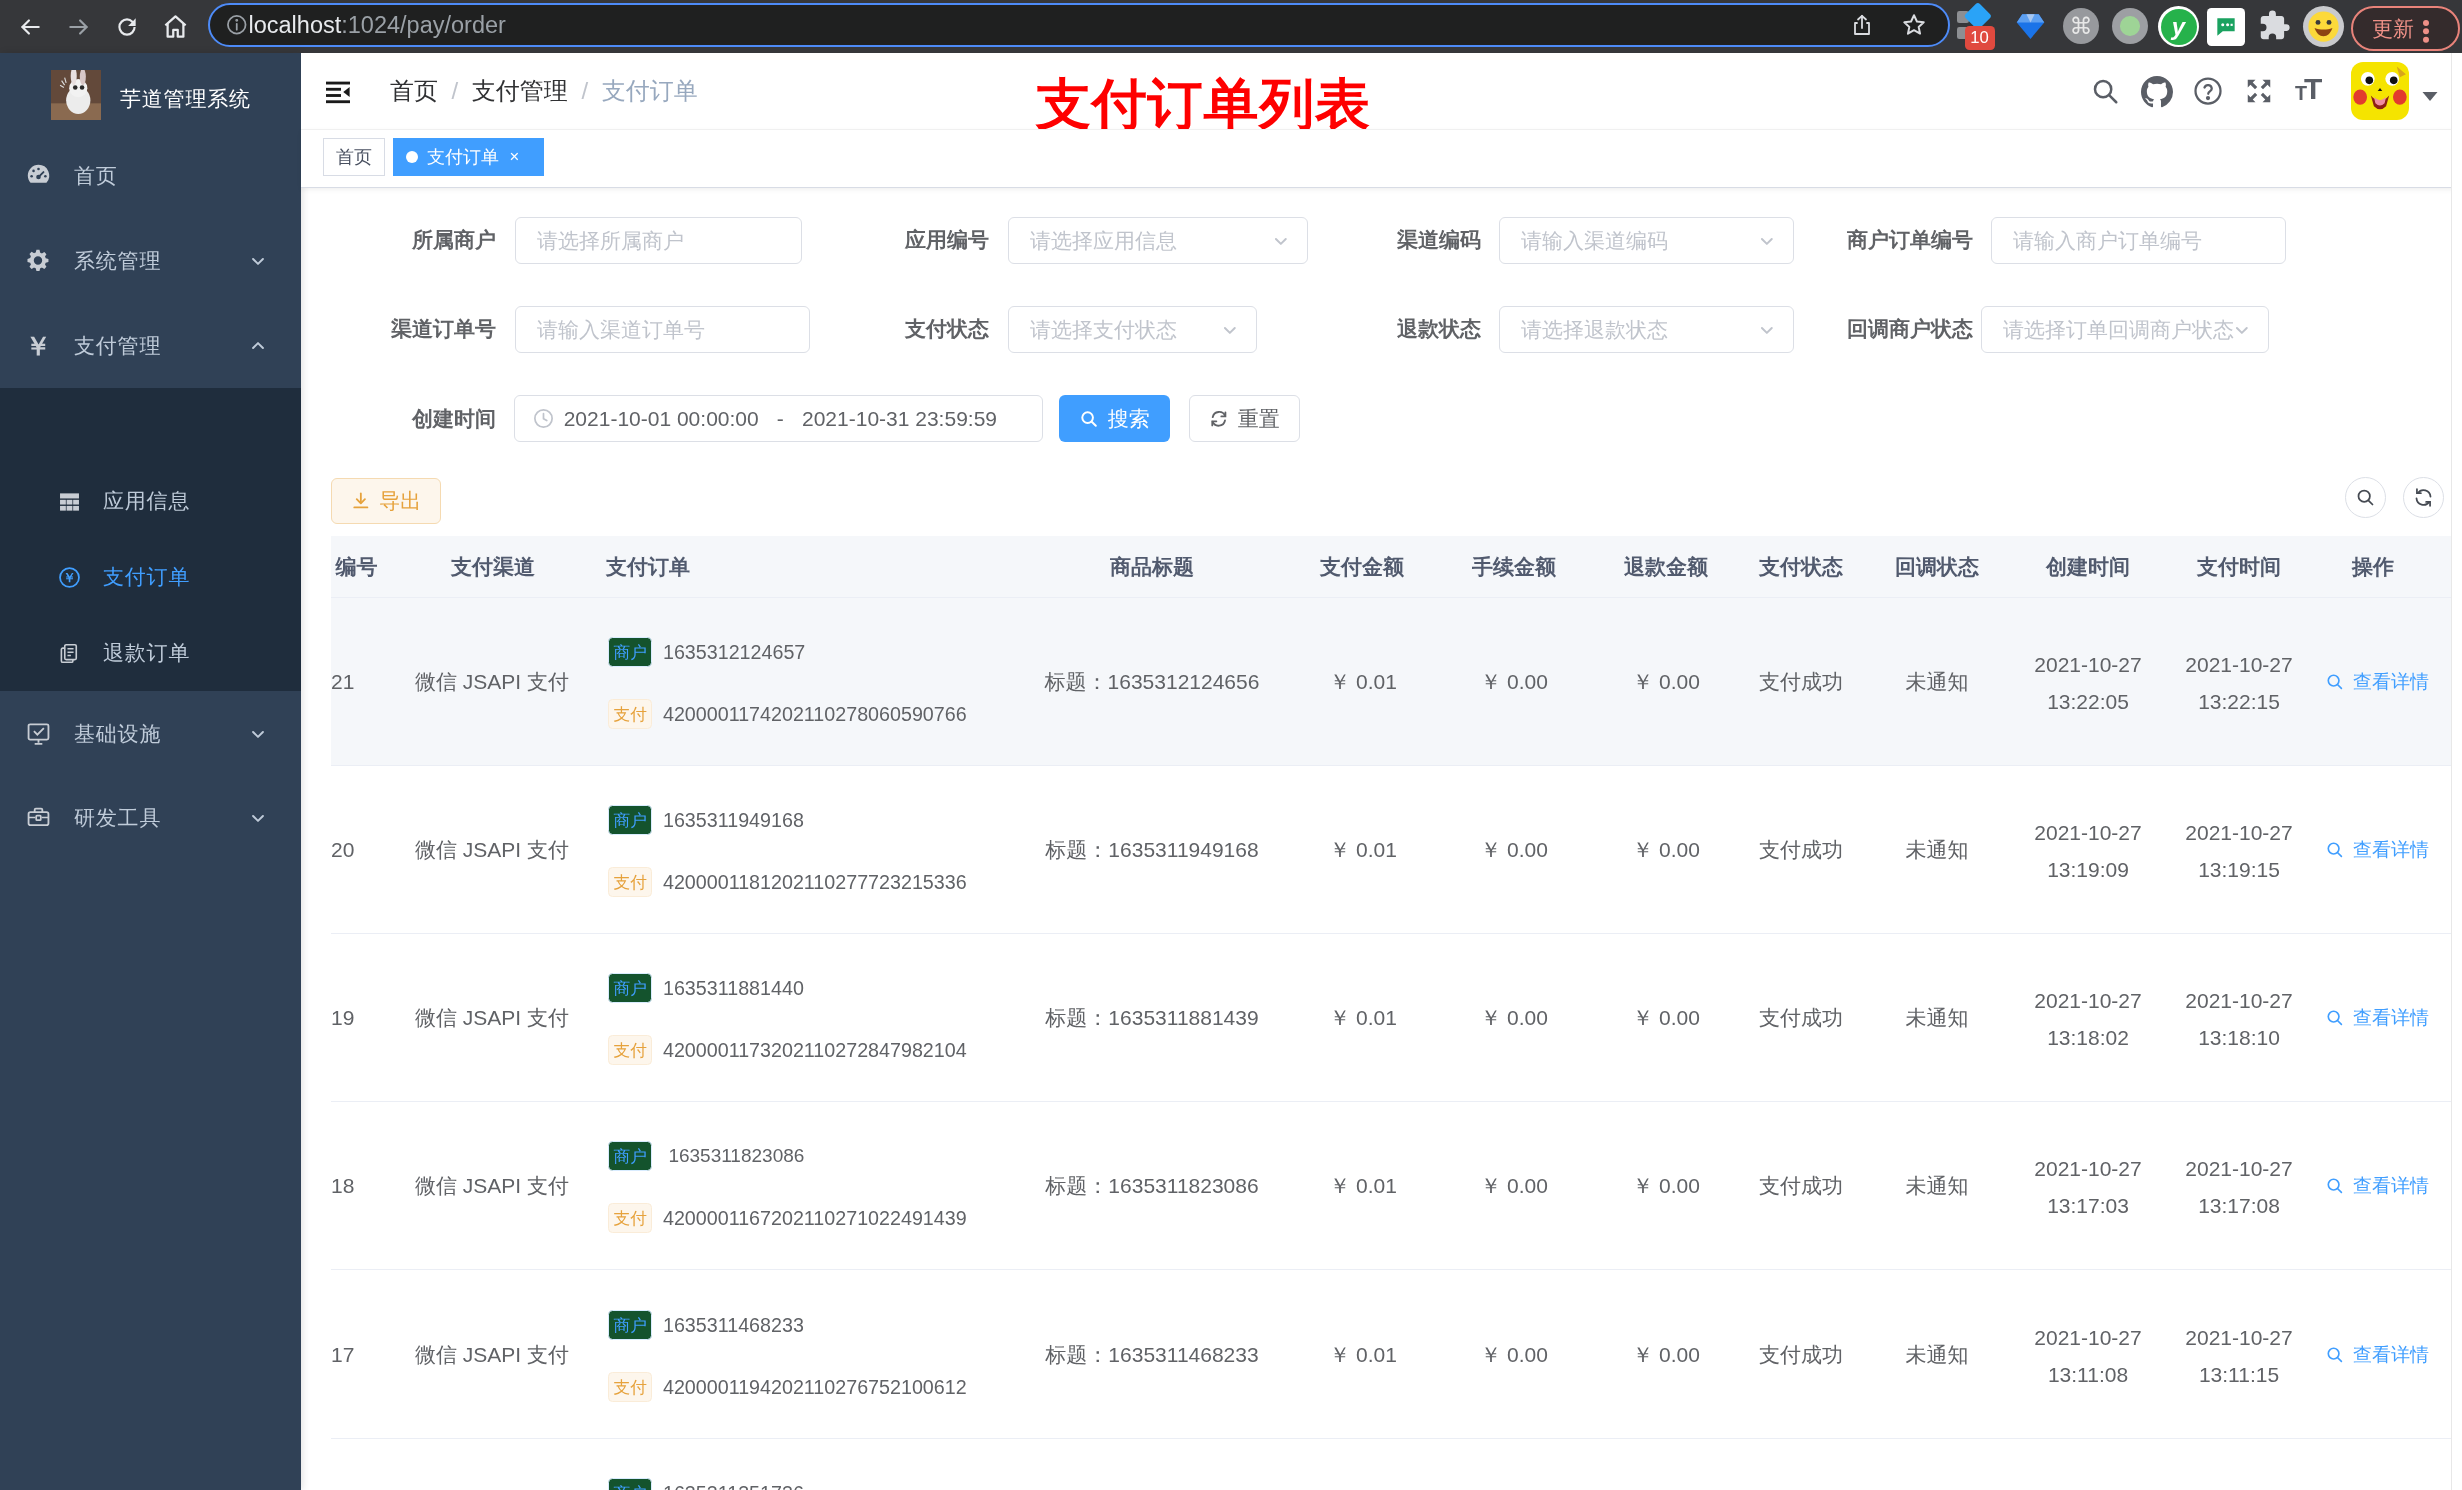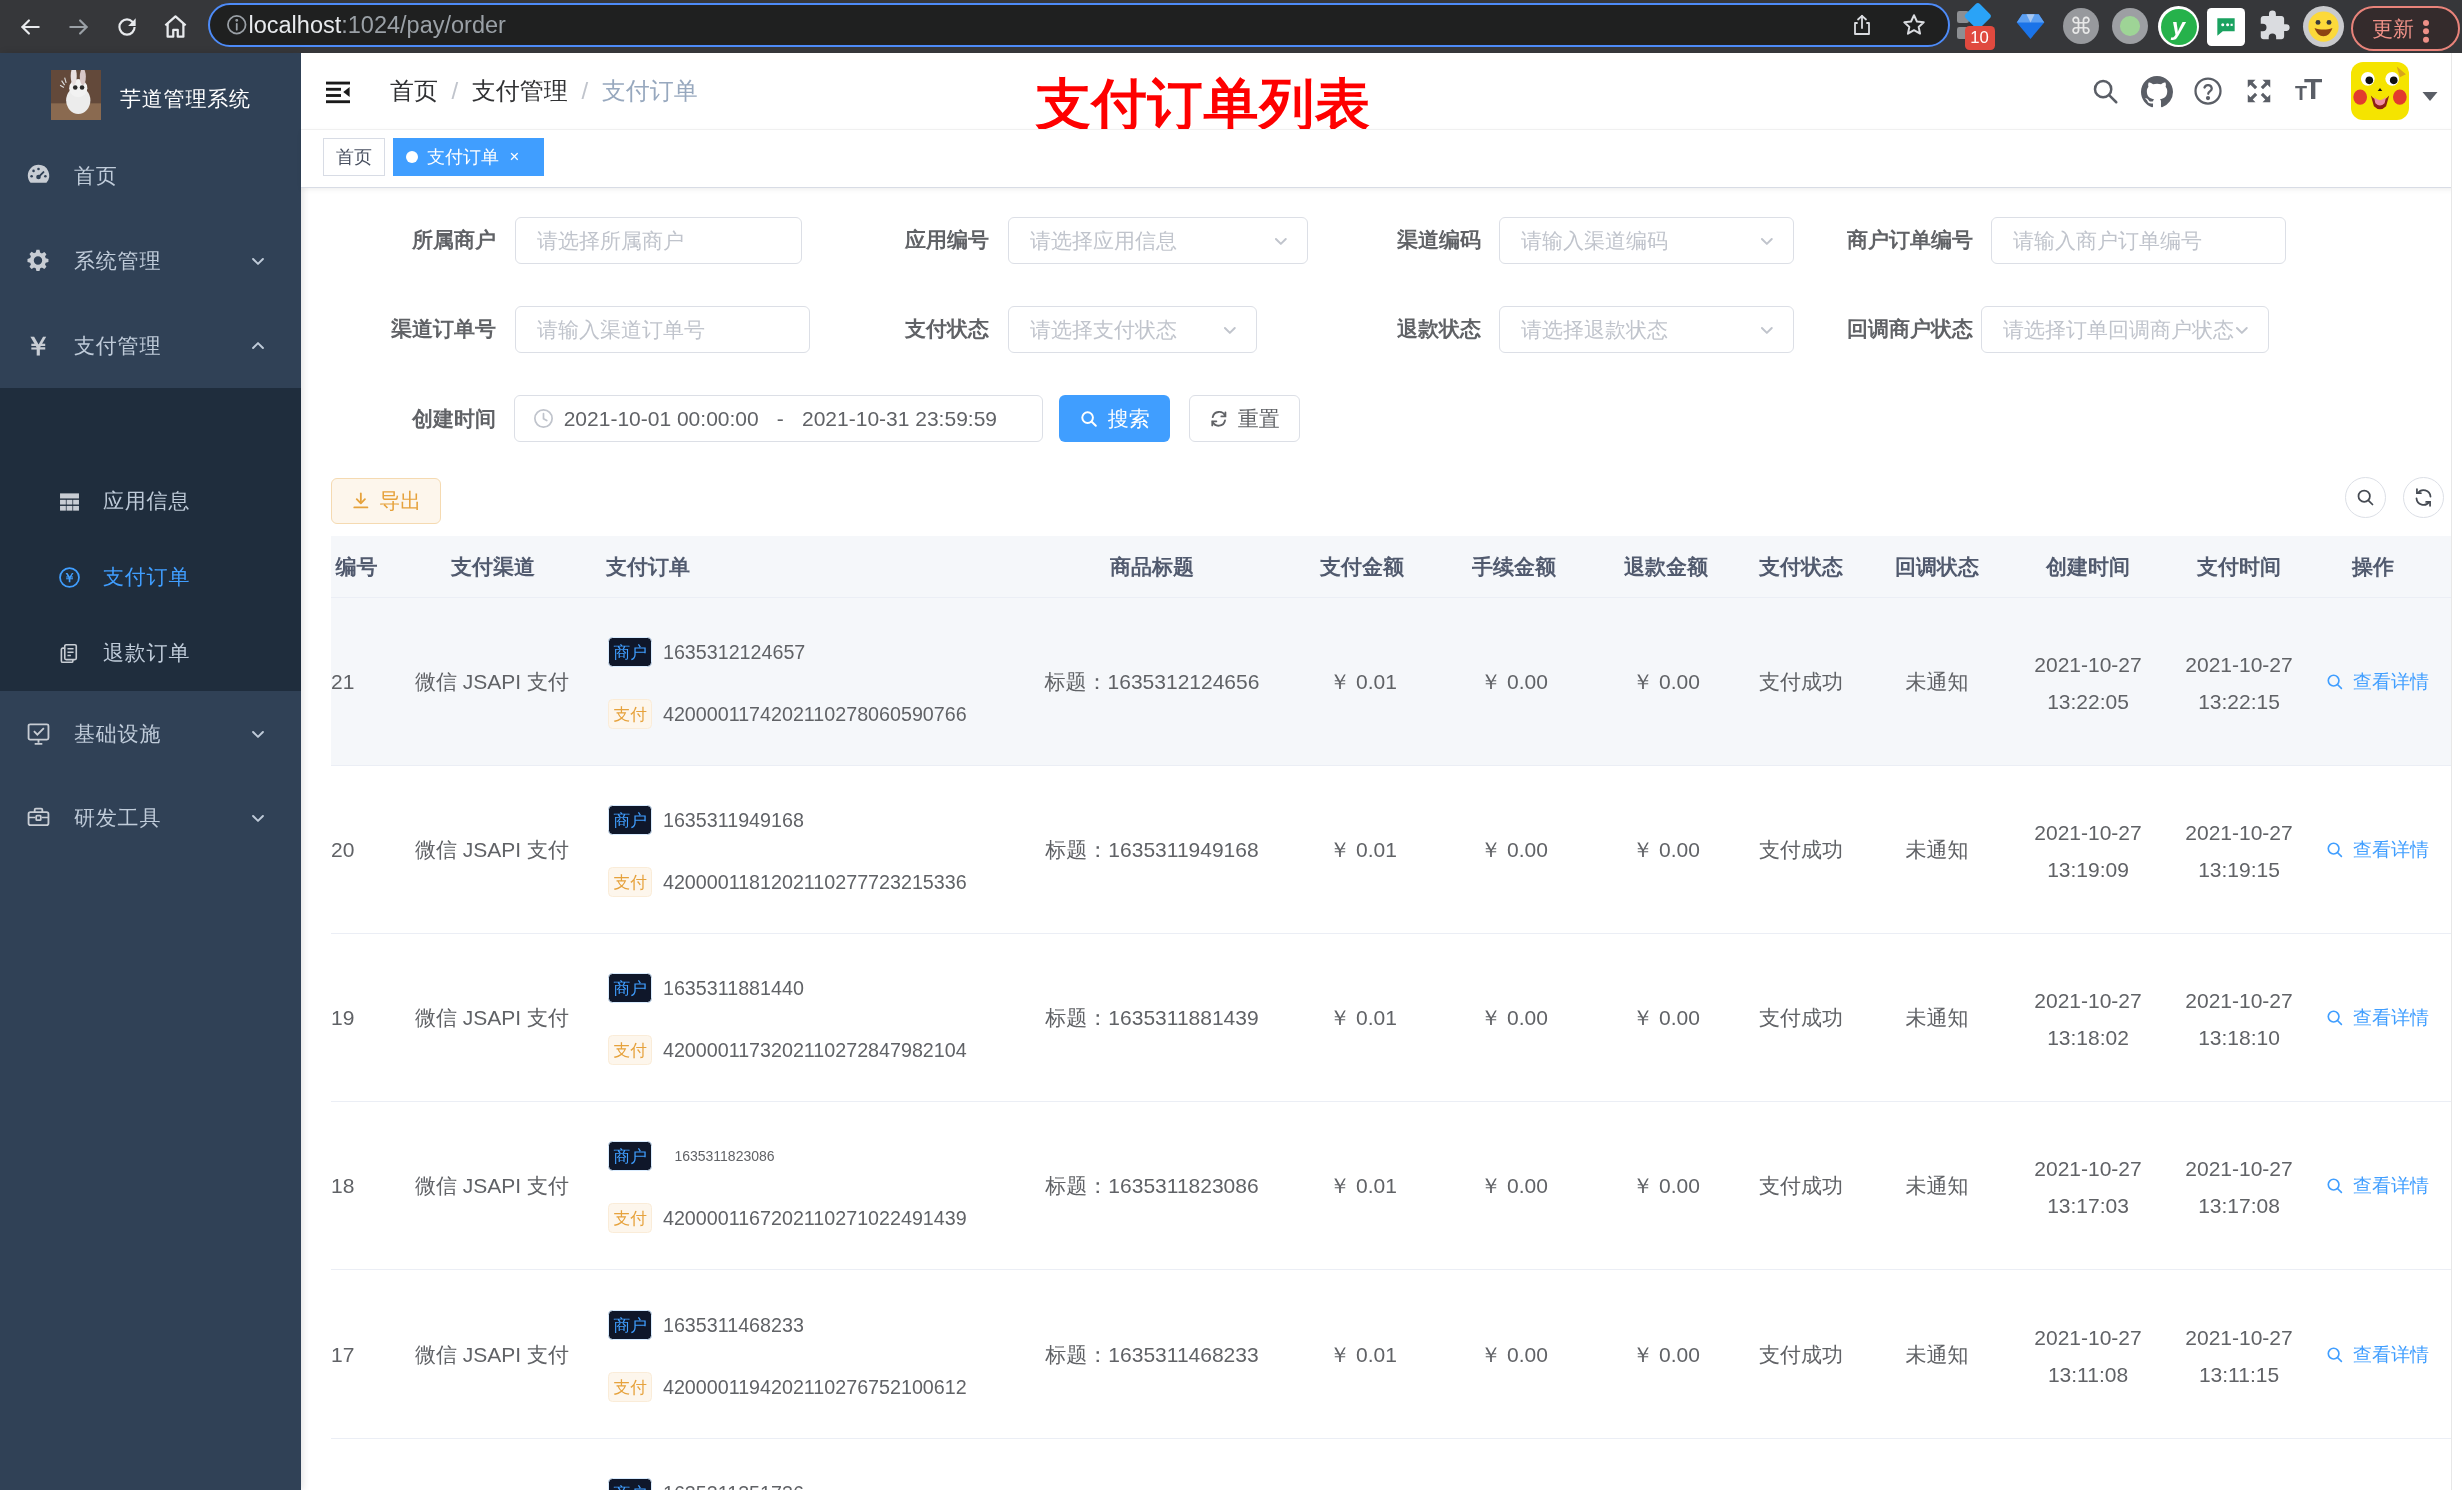--- a/index.html
+++ b/index.html
@@ -37,21 +37,21 @@
   display:flex; align-items:center; font-size:21px; color:#c0c4cc; }
 .btn { position:absolute; height:47px; border-radius:6px; font-size:21px; display:flex; align-items:center; justify-content:center; }
 
 
 #thead { position:absolute; left:331px; top:536px; width:2120px; height:62px; background:#f5f7fa; border-bottom:1.5px solid #ebeef5;}
 .th { position:absolute; top:50%; transform:translateY(-50%); font-size:21px; font-weight:bold; color:#515a6e; white-space:nowrap; }
 .trow { position:absolute; left:331px; width:2120px; height:168px; border-bottom:1.5px solid #ebeef5; }
 .td { position:absolute; font-size:21px; color:#606266; white-space:nowrap; }
 .tdc { transform:translate(-50%,-50%); }
 .ttag { position:absolute; height:30px; border-radius:4.5px; font-size:16.7px; display:flex; align-items:center; padding:0 4.5px; }
-.tag-b { background:#0f172a; border:1.5px solid #d9ecff; color:#409eff; }
+.tag-b { background:#14532d; border:1.5px solid #d9ecff; color:#409eff; }
 .tag-y { background:#fdf6ec; border:1.5px solid #faecd8; color:#e6a23c; }
 </style></head><body>
 
 <div id="chrome">
 <svg class="abs" style="left:17.4px;top:14.4px" width="26" height="26" viewBox="0 0 24 24" fill="none" stroke="#e8eaed" stroke-width="2" stroke-linecap="round" stroke-linejoin="round">
       <path d="M20 12H5"></path>
       <path d="M11 6l-6 6 6 6"></path>
     </svg>
 <svg class="abs" style="left:66px;top:14.4px" width="26" height="26" viewBox="0 0 24 24" fill="none" stroke="#9aa0a6" stroke-width="2" stroke-linecap="round" stroke-linejoin="round">
       <path d="M4 12h15"></path>
@@ -491,21 +491,21 @@
         <path d="M15.5 15.5L20 20"></path>
       </svg>
       <span style="margin-left:8.3px">查看详情</span>
     </div>
 </div>
 <div class="trow" style="top:1102px;">
 <div class="td" style="left:0;top:50%;transform:translateY(-50%)">18</div>
 <div class="td tdc" style="left:161px;top:50%">微信 JSAPI 支付</div>
 <div class="abs flex" style="left:277px;top:39px;height:30px">
       <span class="ttag tag-b" style="position:static">商户</span>
-      <span class="td" style="position:static;margin-left:22px;font-size:14px">1635311823086</span>
+      <span class="td" style="position:static;margin-left:16px;font-size:19px">1635311823086</span>
     </div>
 <div class="abs flex" style="left:277px;top:101px;height:30px">
       <span class="ttag tag-y" style="position:static">支付</span>
       <span class="td" style="position:static;margin-left:10.6px;font-size:19.7px">4200001167202110271022491439</span>
     </div>
 <div class="td tdc" style="left:821px;top:50%">标题：1635311823086</div>
 <div class="td tdc" style="left:1032px;top:50%">￥ 0.01</div>
 <div class="td tdc" style="left:1183px;top:50%">￥ 0.00</div>
 <div class="td tdc" style="left:1335px;top:50%">￥ 0.00</div>
 <div class="td tdc" style="left:1470px;top:50%">支付成功</div>

